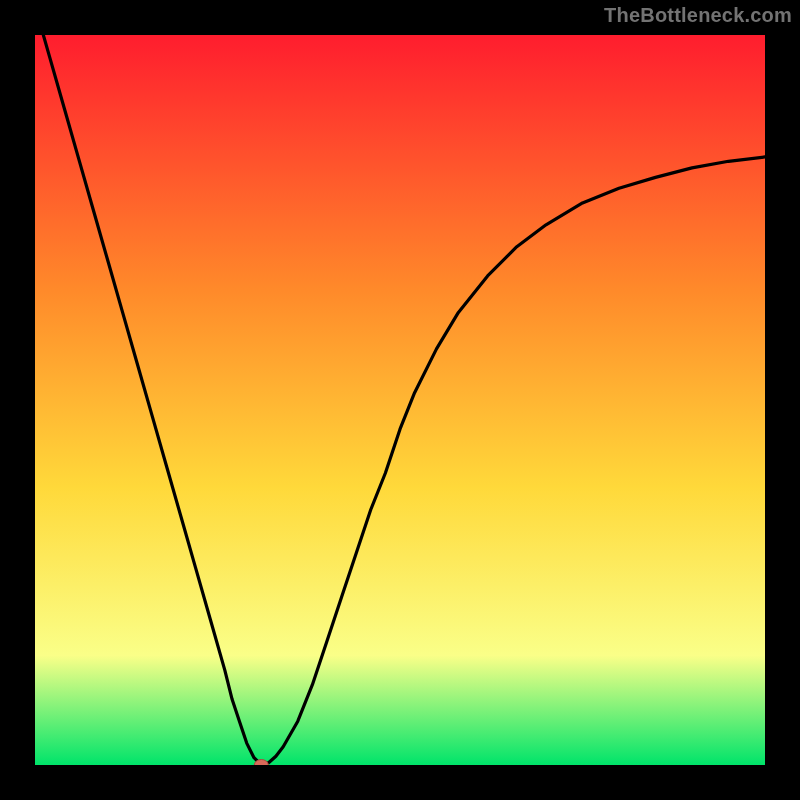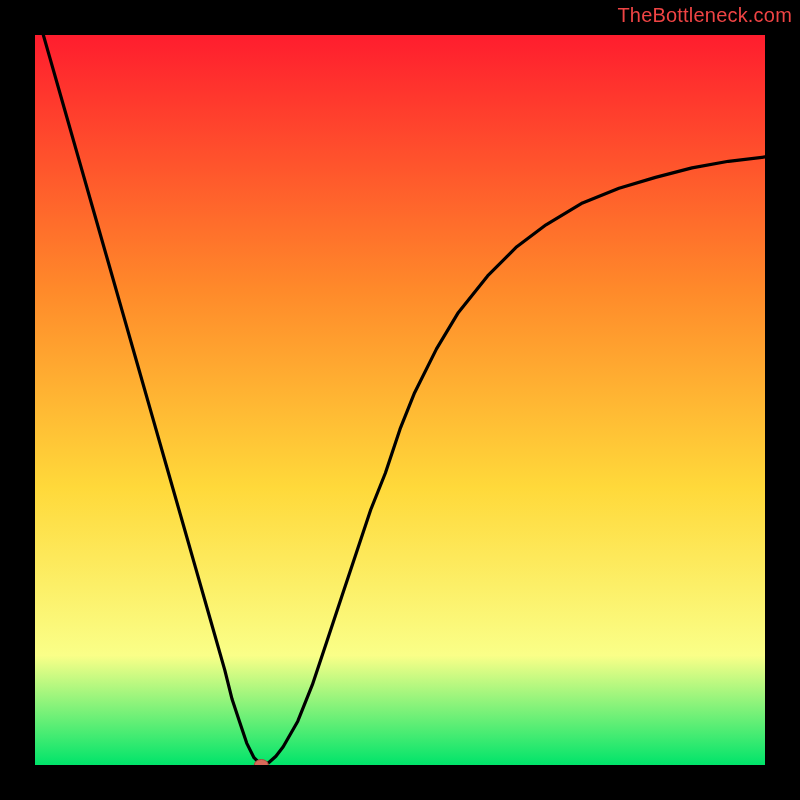--- a/index.html
+++ b/index.html
@@ -23,23 +23,23 @@
     position: absolute;
     left: 0;
     top: 0;
     width: 730px;
     height: 730px;
   }
   .watermark {
     position: absolute;
     top: 4px;
     right: 8px;
-    color: #ef4444;
+    color: #737373;
     font-size: 20px;
-    font-weight: 400;
+    font-weight: 700;
     letter-spacing: 0.2px;
     z-index: 20;
   }
   svg { display: block; }
 </style>
 </head>
 <body>
 
 <div class="watermark">TheBottleneck.com</div>
 

